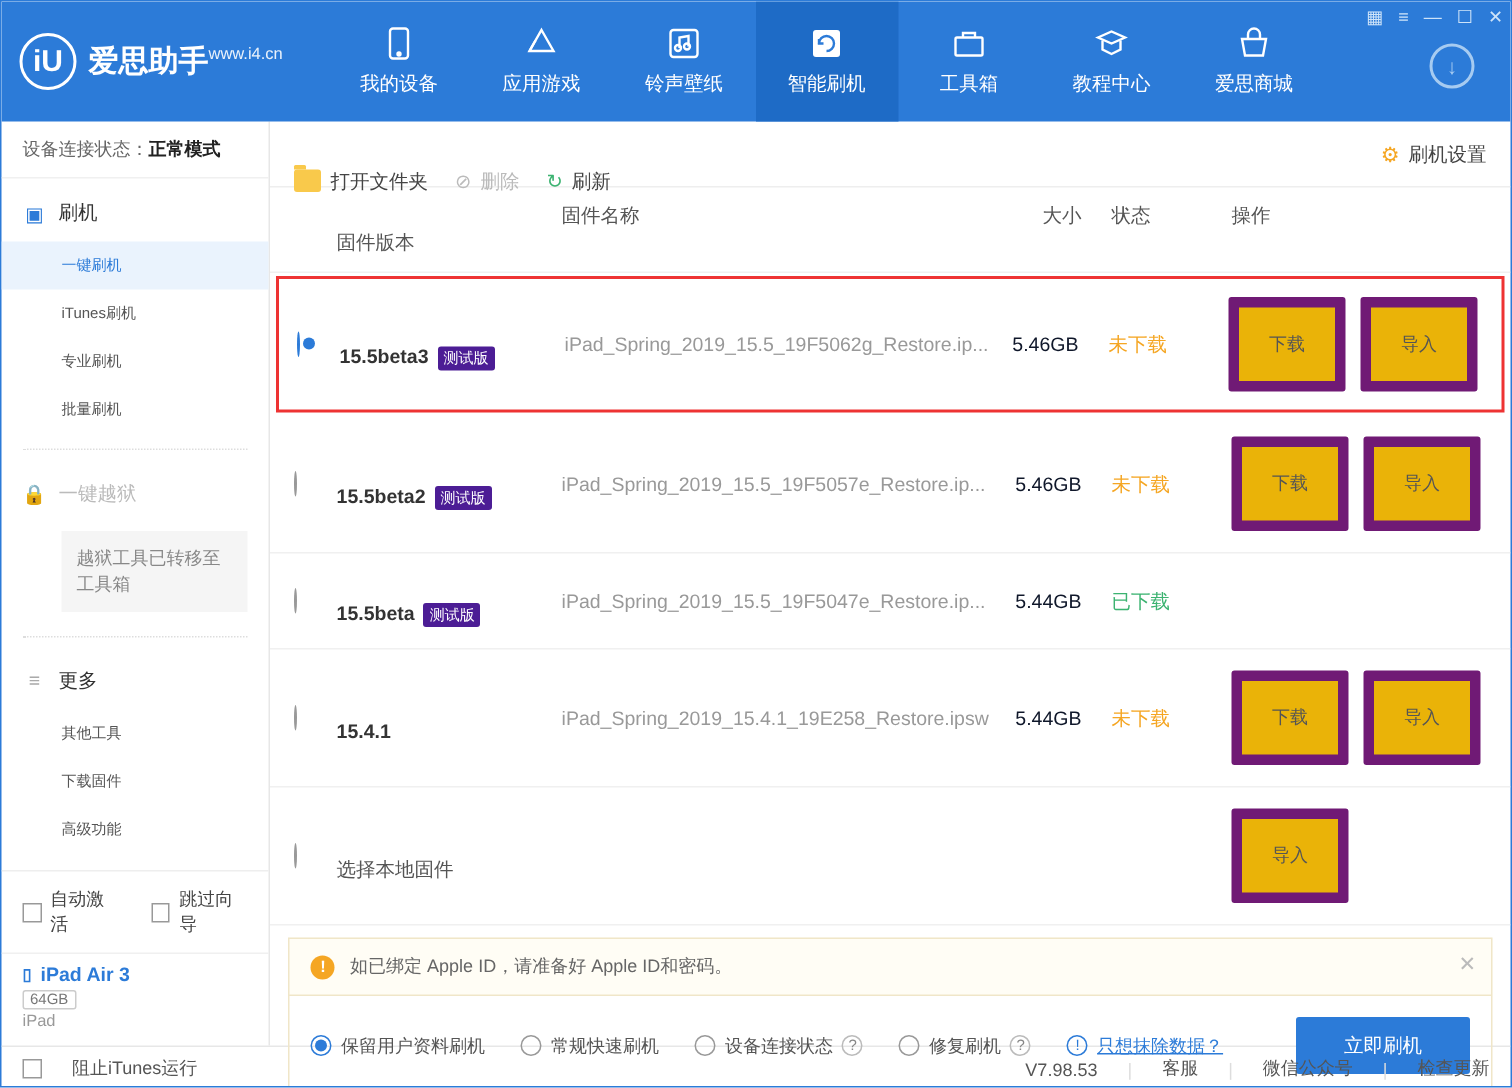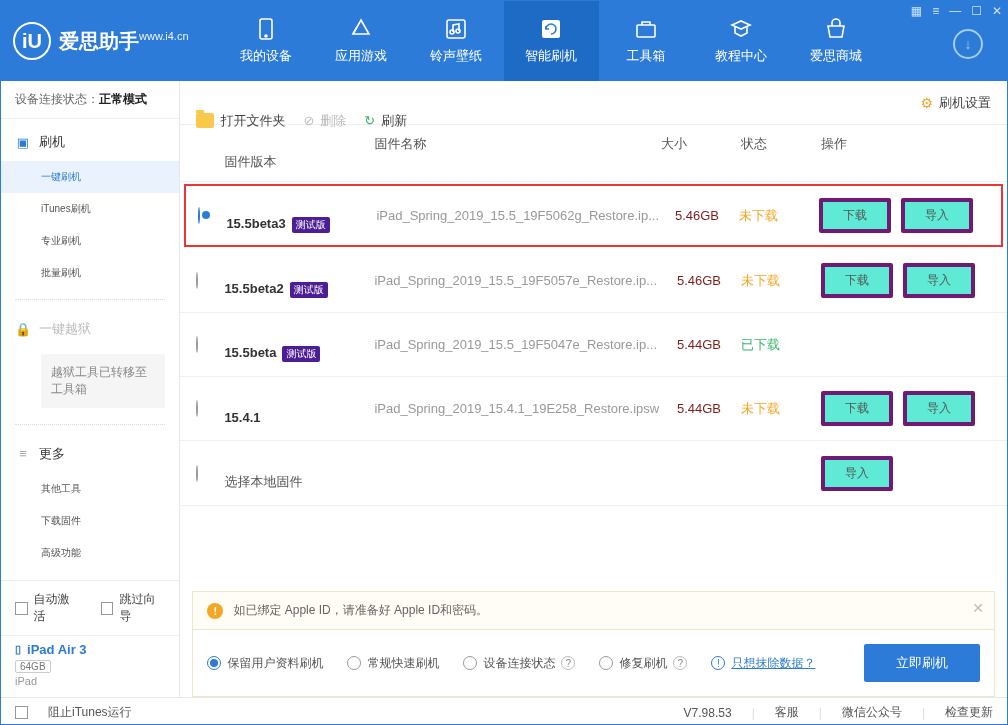--- a/index.html
+++ b/index.html
@@ -56,38 +56,38 @@
 .tool-btn.disabled { color: #bbb; }
 .tool-folder { width: 18px; height: 15px; background: #f9c94b; border-radius: 2px; position: relative; }
 .tool-folder:before { content:""; position:absolute; top:-3px; left:0; width:8px; height:3px; background:#f9c94b; border-radius:1px 1px 0 0; }
 .tool-right { margin-left: auto; display: flex; align-items: center; gap: 6px; color: #444; }
 .gear { color: #f5a623; font-size: 14px; }
 
 .thead { display: flex; padding: 10px 16px; color: #555; font-size: 13px; border-bottom: 1px solid #f0f0f0; }
 .col-radio { width: 28px; }
 .col-ver { width: 150px; margin-top: 18px; }
 .col-name { flex: 1; }
-.col-size { width: 80px; text-align: left; padding-right: 20px; }
+.col-size { width: 80px; text-align: right; padding-right: 20px; }
 .col-status { width: 80px; }
 .col-act { width: 170px; }
 
 .rows { }
 .row { display: flex; align-items: center; padding: 14px 16px; border-bottom: 1px solid #f0f0f0; font-size: 13px; }
 .row.highlight { border: 2px solid #e33; margin: 2px 4px; padding: 12px 12px; }
 .radio { width: 16px; height: 16px; border: 1px solid #999; border-radius: 50%; position: relative; }
 .radio.on { border-color: #2c7bd8; }
 .radio.on:after { content:""; position:absolute; top:3px; left:3px; width:8px; height:8px; background:#2c7bd8; border-radius:50%; }
 .ver { font-weight: bold; color: #333; }
 .tag { display: inline-block; background: #4c1d95; color: #fff; font-size: 10px; padding: 1px 4px; border-radius: 2px; margin-left: 6px; }
 .fname { color: #999; }
-.size { color: #7f1d1d; text-align: right; }
+.size { color: #0f172a; text-align: right; }
 .status-not { color: #f5a623; }
 .status-done { color: #3cb371; }
 .actions { display: flex; gap: 10px; }
-.btn-sm { border: 4px solid #701a75; background: #5eead4; padding: 5px 20px; font-size: 12px; color: #555; cursor: pointer; border-radius: 2px; }
+.btn-sm { border: 7px solid #701a75; background: #eab308; padding: 16px 20px; font-size: 12px; color: #555; cursor: pointer; border-radius: 2px; }
 
 .notice { margin: 8px 12px 0; border: 1px solid #f0e6c8; background: #fffdf5; padding: 10px 14px; display: flex; align-items: center; gap: 10px; font-size: 12px; color: #666; position: relative; }
 .notice .warn { width: 16px; height: 16px; background: #f5a623; border-radius: 50%; color: #fff; display: flex; align-items: center; justify-content: center; font-size: 11px; font-weight: bold; }
 .notice .x { position: absolute; right: 10px; top: 8px; color: #bbb; cursor: pointer; font-size: 14px; }
 
 .mode-row { margin: 0 12px; padding: 14px; border: 1px solid #f0e6c8; border-top: none; display: flex; align-items: center; gap: 24px; font-size: 12px; }
 .mode { display: flex; align-items: center; gap: 6px; color: #555; }
 .mode .radio { width: 14px; height: 14px; }
 .mode .radio.on:after { top:2px; left:2px; }
 .qmark { width: 14px; height: 14px; border: 1px solid #bbb; border-radius: 50%; display: flex; align-items: center; justify-content: center; font-size: 10px; color: #888; }

